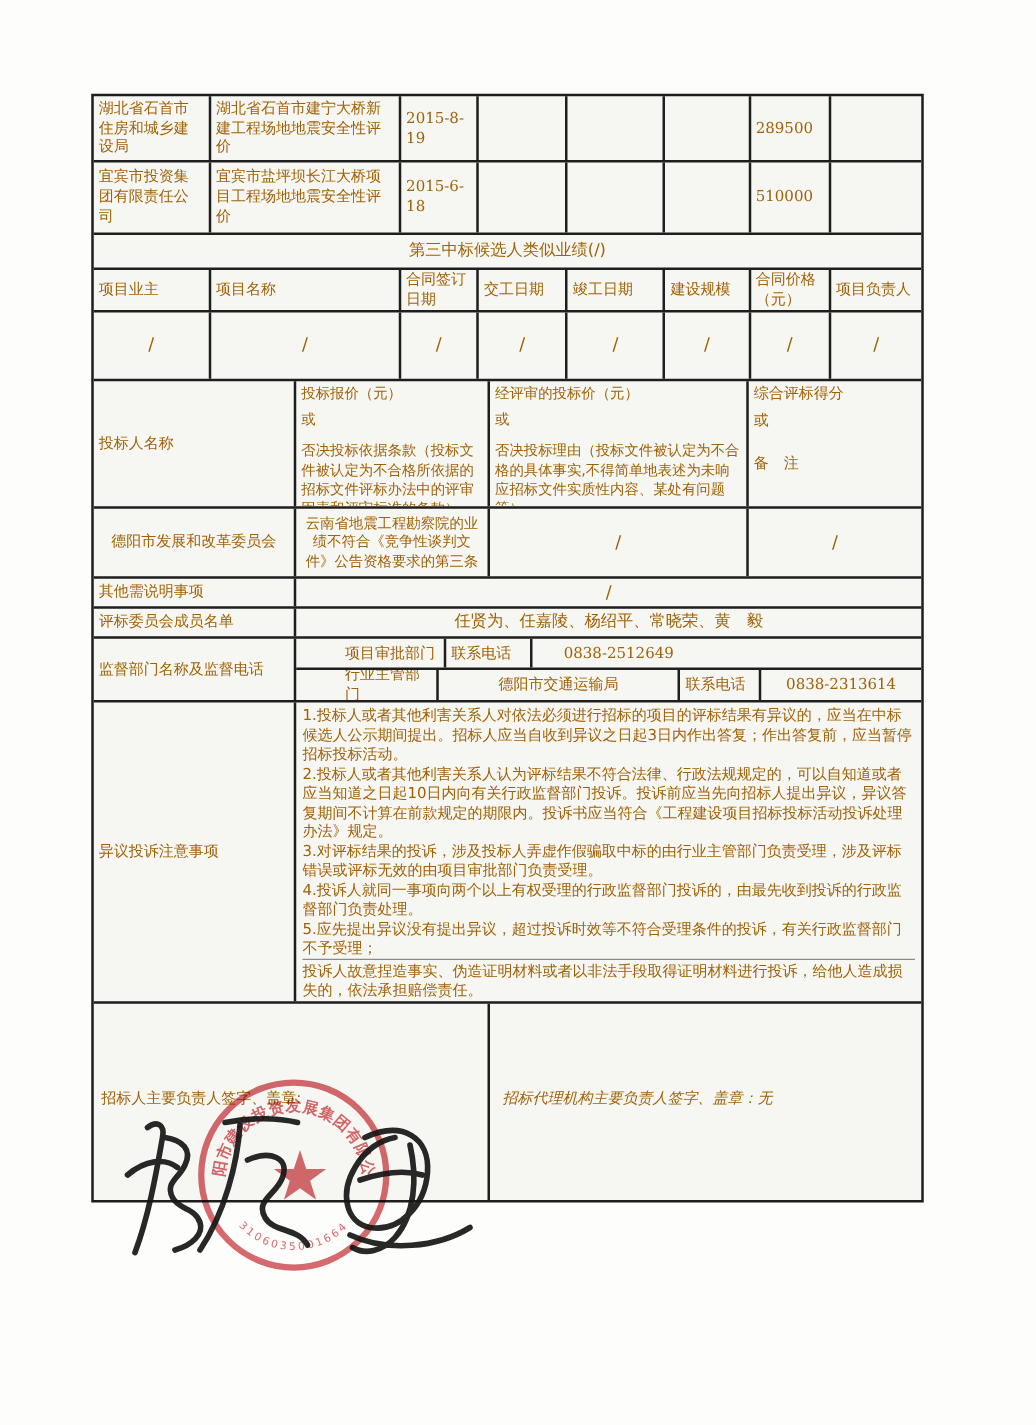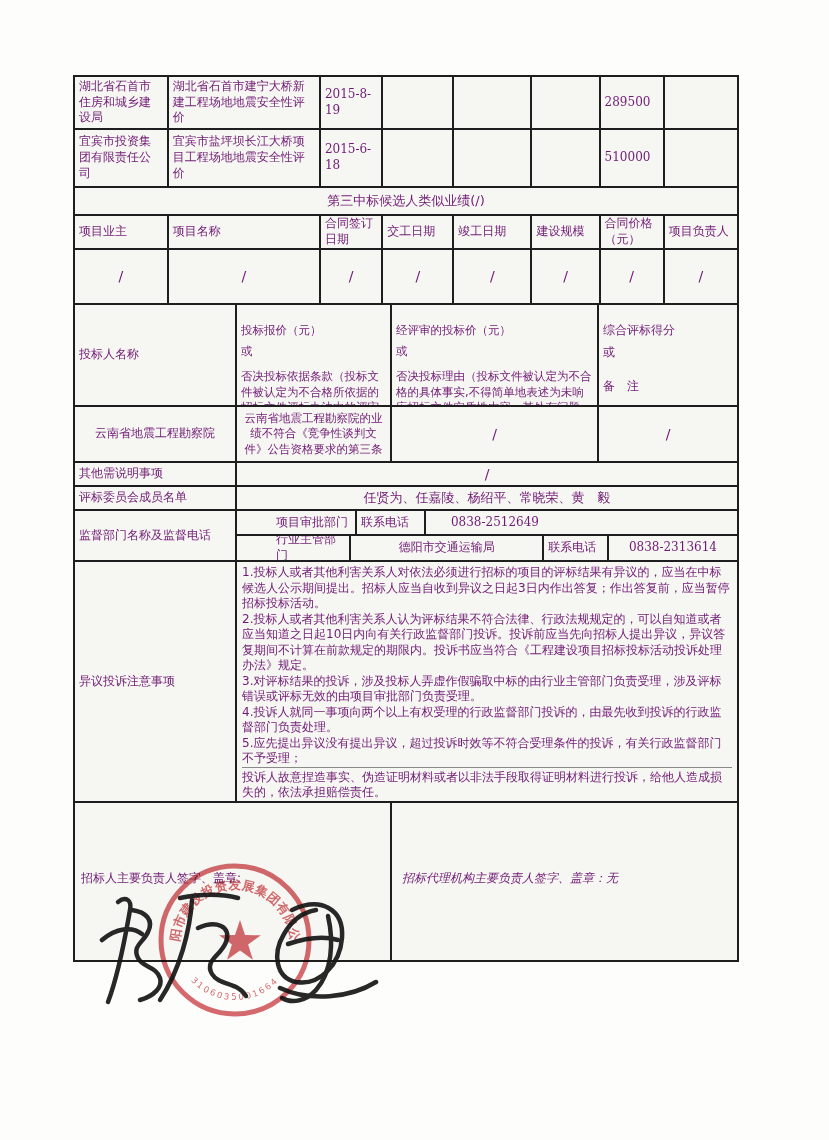--- a/index.html
+++ b/index.html
@@ -1,17 +1,17 @@
 <!DOCTYPE html>
 <html><head>
 <meta charset="utf-8">
 <style>
   html,body{margin:0;padding:0;background:#ffffff;}
   .page{position:relative;width:829px;height:1140px;background:#fdfdfb;overflow:hidden;
-        font-family:"DejaVu Sans","Liberation Sans",sans-serif;color:#701a75;}
+        font-family:"DejaVu Sans","Liberation Sans",sans-serif;color:#a16207;}
   .tbl{position:absolute;left:73px;top:75px;width:662px;border:2px solid #1e1e1e;background:#f6f6f2;}
   .row{display:flex;border-bottom:2px solid #1e1e1e;box-sizing:border-box;align-items:stretch;}
   .row.last{border-bottom:none;}
   .cell{border-right:2px solid #1e1e1e;box-sizing:border-box;padding:2px 4px;overflow:hidden;
         display:flex;flex-direction:column;justify-content:center;font-size:12px;line-height:1.32;}
   .cell.endc{border-right:none;}
   .cell.top{justify-content:flex-start;}
   .cell.ctr{align-items:center;text-align:center;}
   .num{font-family:"DejaVu Serif","Liberation Serif",serif;}
   
@@ -25,21 +25,21 @@
   .cB0{width:162px}.cB1{width:155px}.cB2{width:207px}.cB3{width:138px}
   
   .cL{width:162px}.cV{width:500px}
   
   .cD1{width:85px}.cD2{width:208px}.cD3{width:69px}.cD4{width:138px}
   
   .cF0{width:317px}.cF1{width:345px}
   .sec-title{font-size:13px;}
   .hdr-cell{font-size:12px;}
   .slash{font-size:14px;}
-  .bid-line{margin:16px 0 6px 0;}
+  .bid-line{margin:0 0 6px 0;}
   .bid-or{margin:0 0 10px 0;}
   .bid-note{margin-top:18px;}
   .sup-sub{display:flex;flex-direction:column;width:500px;}
   .sup-row{display:flex;border-bottom:2px solid #1e1e1e;box-sizing:border-box;height:25px;padding-left:35px;}
   .sup-row.b{border-bottom:none;height:24px;}
   .complaint-text{font-size:12px;line-height:15.5px;padding:3px 5px 0 5px;}
   .complaint-text p{margin:0;}
   .complaint-footer{border-top:1px solid #8a8a8a;margin-top:2px;padding-top:2px;}
   .sign-label{margin-top:66px;padding-left:2px;font-size:12px;}
   .sign-label-r{margin-top:66px;padding-left:6px;font-size:12px;font-style:italic;}
@@ -115,21 +115,21 @@
         <div>否决投标理由（投标文件被认定为不合格的具体事实,不得简单地表述为未响应招标文件实质性内容、某处有问题等）</div>
       </div>
       <div class="cell cB3 endc top">
         <div class="bid-line">综合评标得分</div>
         <div>或</div>
         <div class="bid-note">备　注</div>
       </div>
     </div>
 
     <div class="row r-yn">
-      <div class="cell cB0 ctr">云南省地震工程勘察院</div>
+      <div class="cell cB0 ctr">德阳市发展和改革委员会</div>
       <div class="cell cB1 ctr" style="font-size:11.5px">云南省地震工程勘察院的业绩不符合《竞争性谈判文件》公告资格要求的第三条</div>
       <div class="cell cB2 ctr slash">/</div>
       <div class="cell cB3 endc ctr slash">/</div>
     </div>
 
     <div class="row r-note">
       <div class="cell cL">其他需说明事项</div>
       <div class="cell cV endc ctr slash">/</div>
     </div>
 

